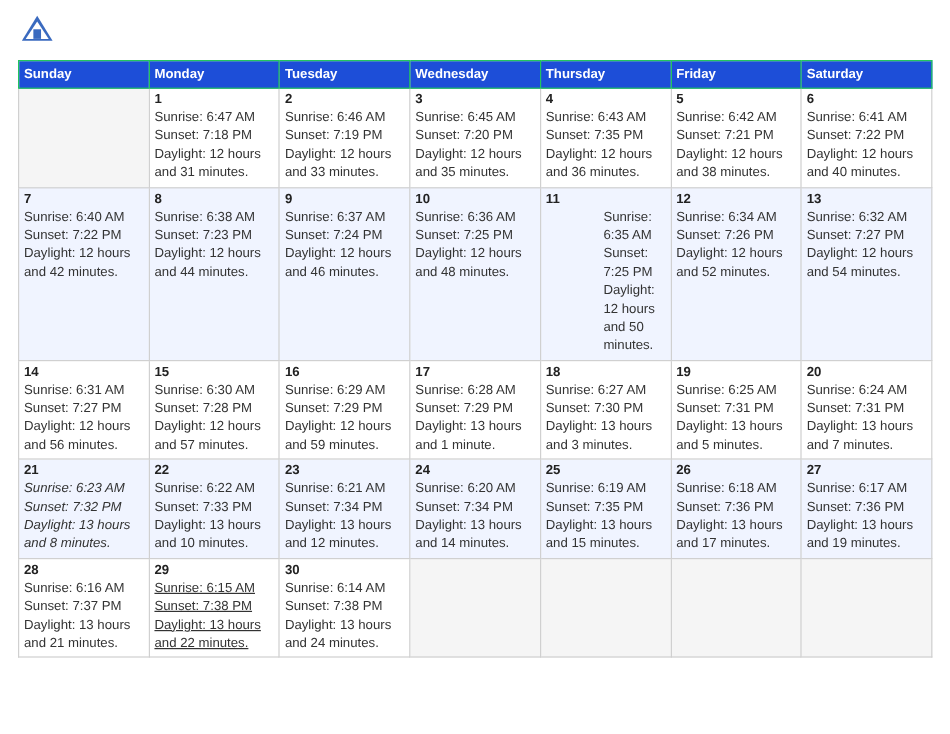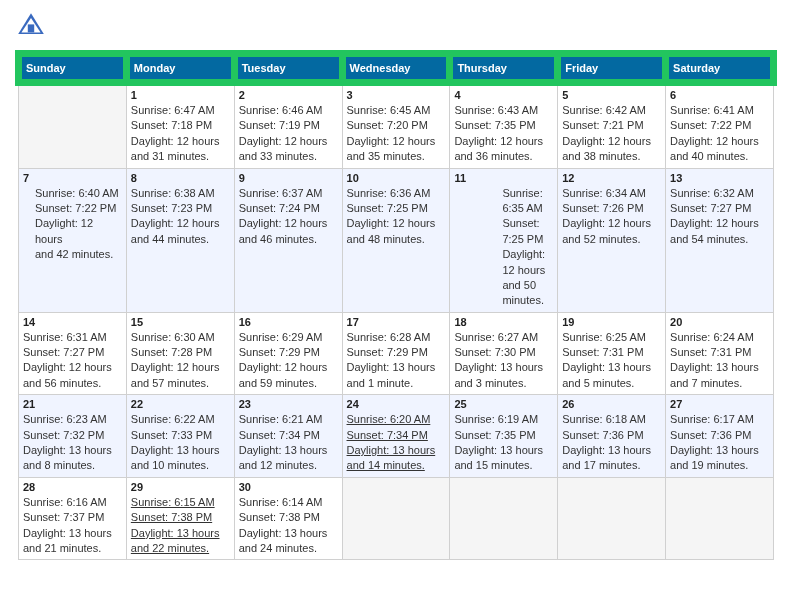--- a/index.html
+++ b/index.html
@@ -48,27 +48,27 @@
     .location {
       font-size: 13px;
       color: #444;
     }
     table {
       width: 100%;
       border-collapse: collapse;
       table-layout: fixed;
     }
     th {
-      background: #0369a1;
+      background: #1d4ed8;
       color: #fff;
       font-size: 11px;
       font-weight: bold;
       padding: 5px 4px;
       text-align: left;
-      border: 7px solid #22c55e;
+      border: 1px solid #22c55e;
     }
     td {
       border: 1px solid #d0d0d0;
       vertical-align: top;
       padding: 3px 4px;
       font-size: 9px;
       color: #222;
       height: 82px;
       background: #fff;
     }
@@ -168,21 +168,21 @@
             <div class="day-num">6</div>
             <div class="cell-text" style="white-space: pre-line;">Sunrise: 6:41 AM
 Sunset: 7:22 PM
 Daylight: 12 hours
 and 40 minutes.</div>
           </td>
         </tr>
         <tr class="row-shade">
           <td>
             <div class="day-num">7</div>
-            <div class="cell-text" style="white-space: pre-line; margin-left: 12px;">Sunrise: 6:40 AM
+            <div class="cell-text" style="white-space: pre-line;">Sunrise: 6:40 AM
 Sunset: 7:22 PM
 Daylight: 12 hours
 and 42 minutes.</div>
           </td>
           <td>
             <div class="day-num">8</div>
             <div class="cell-text" style="white-space: pre-line;">Sunrise: 6:38 AM
 Sunset: 7:23 PM
 Daylight: 12 hours
 and 44 minutes.</div>
@@ -270,42 +270,42 @@
             <div class="day-num">20</div>
             <div class="cell-text" style="white-space: pre-line;">Sunrise: 6:24 AM
 Sunset: 7:31 PM
 Daylight: 13 hours
 and 7 minutes.</div>
           </td>
         </tr>
         <tr class="row-shade">
           <td>
             <div class="day-num">21</div>
-            <div class="cell-text" style="white-space: pre-line;">Sunrise: 6:23 AM
+            <div class="cell-text" style="white-space: pre-line; font-style: italic;">Sunrise: 6:23 AM
 Sunset: 7:32 PM
 Daylight: 13 hours
 and 8 minutes.</div>
           </td>
           <td>
             <div class="day-num">22</div>
             <div class="cell-text" style="white-space: pre-line;">Sunrise: 6:22 AM
 Sunset: 7:33 PM
 Daylight: 13 hours
 and 10 minutes.</div>
           </td>
           <td>
             <div class="day-num">23</div>
             <div class="cell-text" style="white-space: pre-line;">Sunrise: 6:21 AM
 Sunset: 7:34 PM
 Daylight: 13 hours
 and 12 minutes.</div>
           </td>
           <td>
             <div class="day-num">24</div>
-            <div class="cell-text" style="white-space: pre-line; text-decoration: underline;">Sunrise: 6:20 AM
+            <div class="cell-text" style="white-space: pre-line;">Sunrise: 6:20 AM
 Sunset: 7:34 PM
 Daylight: 13 hours
 and 14 minutes.</div>
           </td>
           <td>
             <div class="day-num">25</div>
             <div class="cell-text" style="white-space: pre-line;">Sunrise: 6:19 AM
 Sunset: 7:35 PM
 Daylight: 13 hours
 and 15 minutes.</div>

